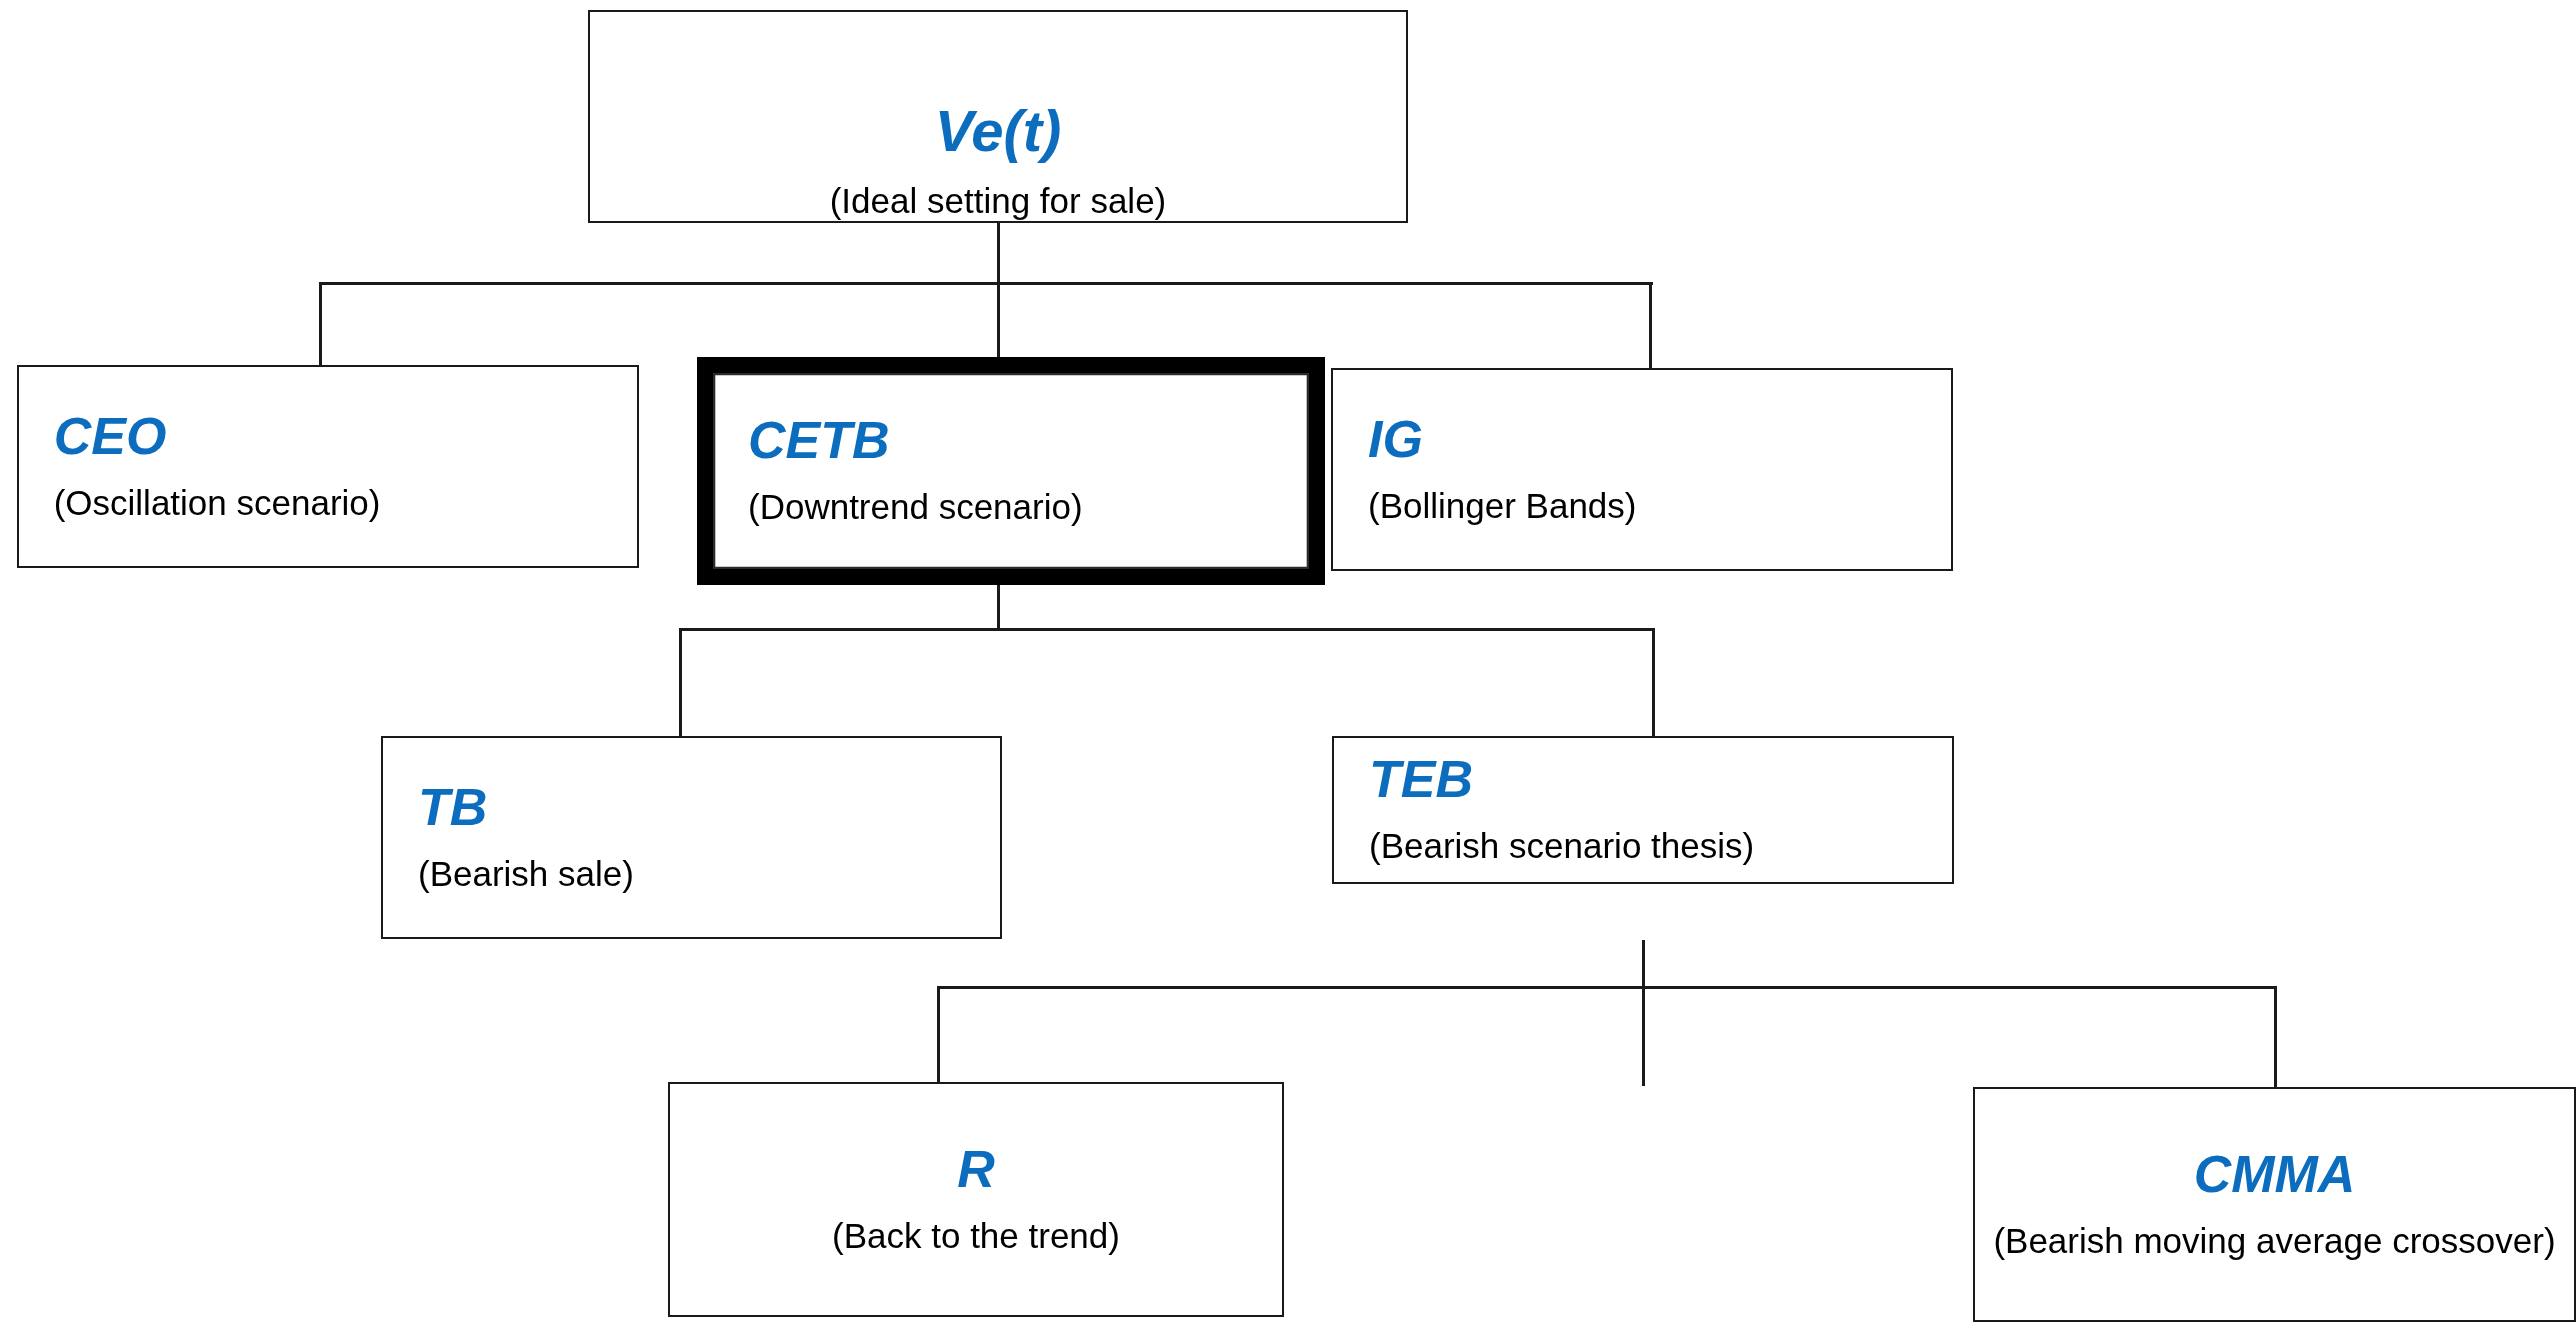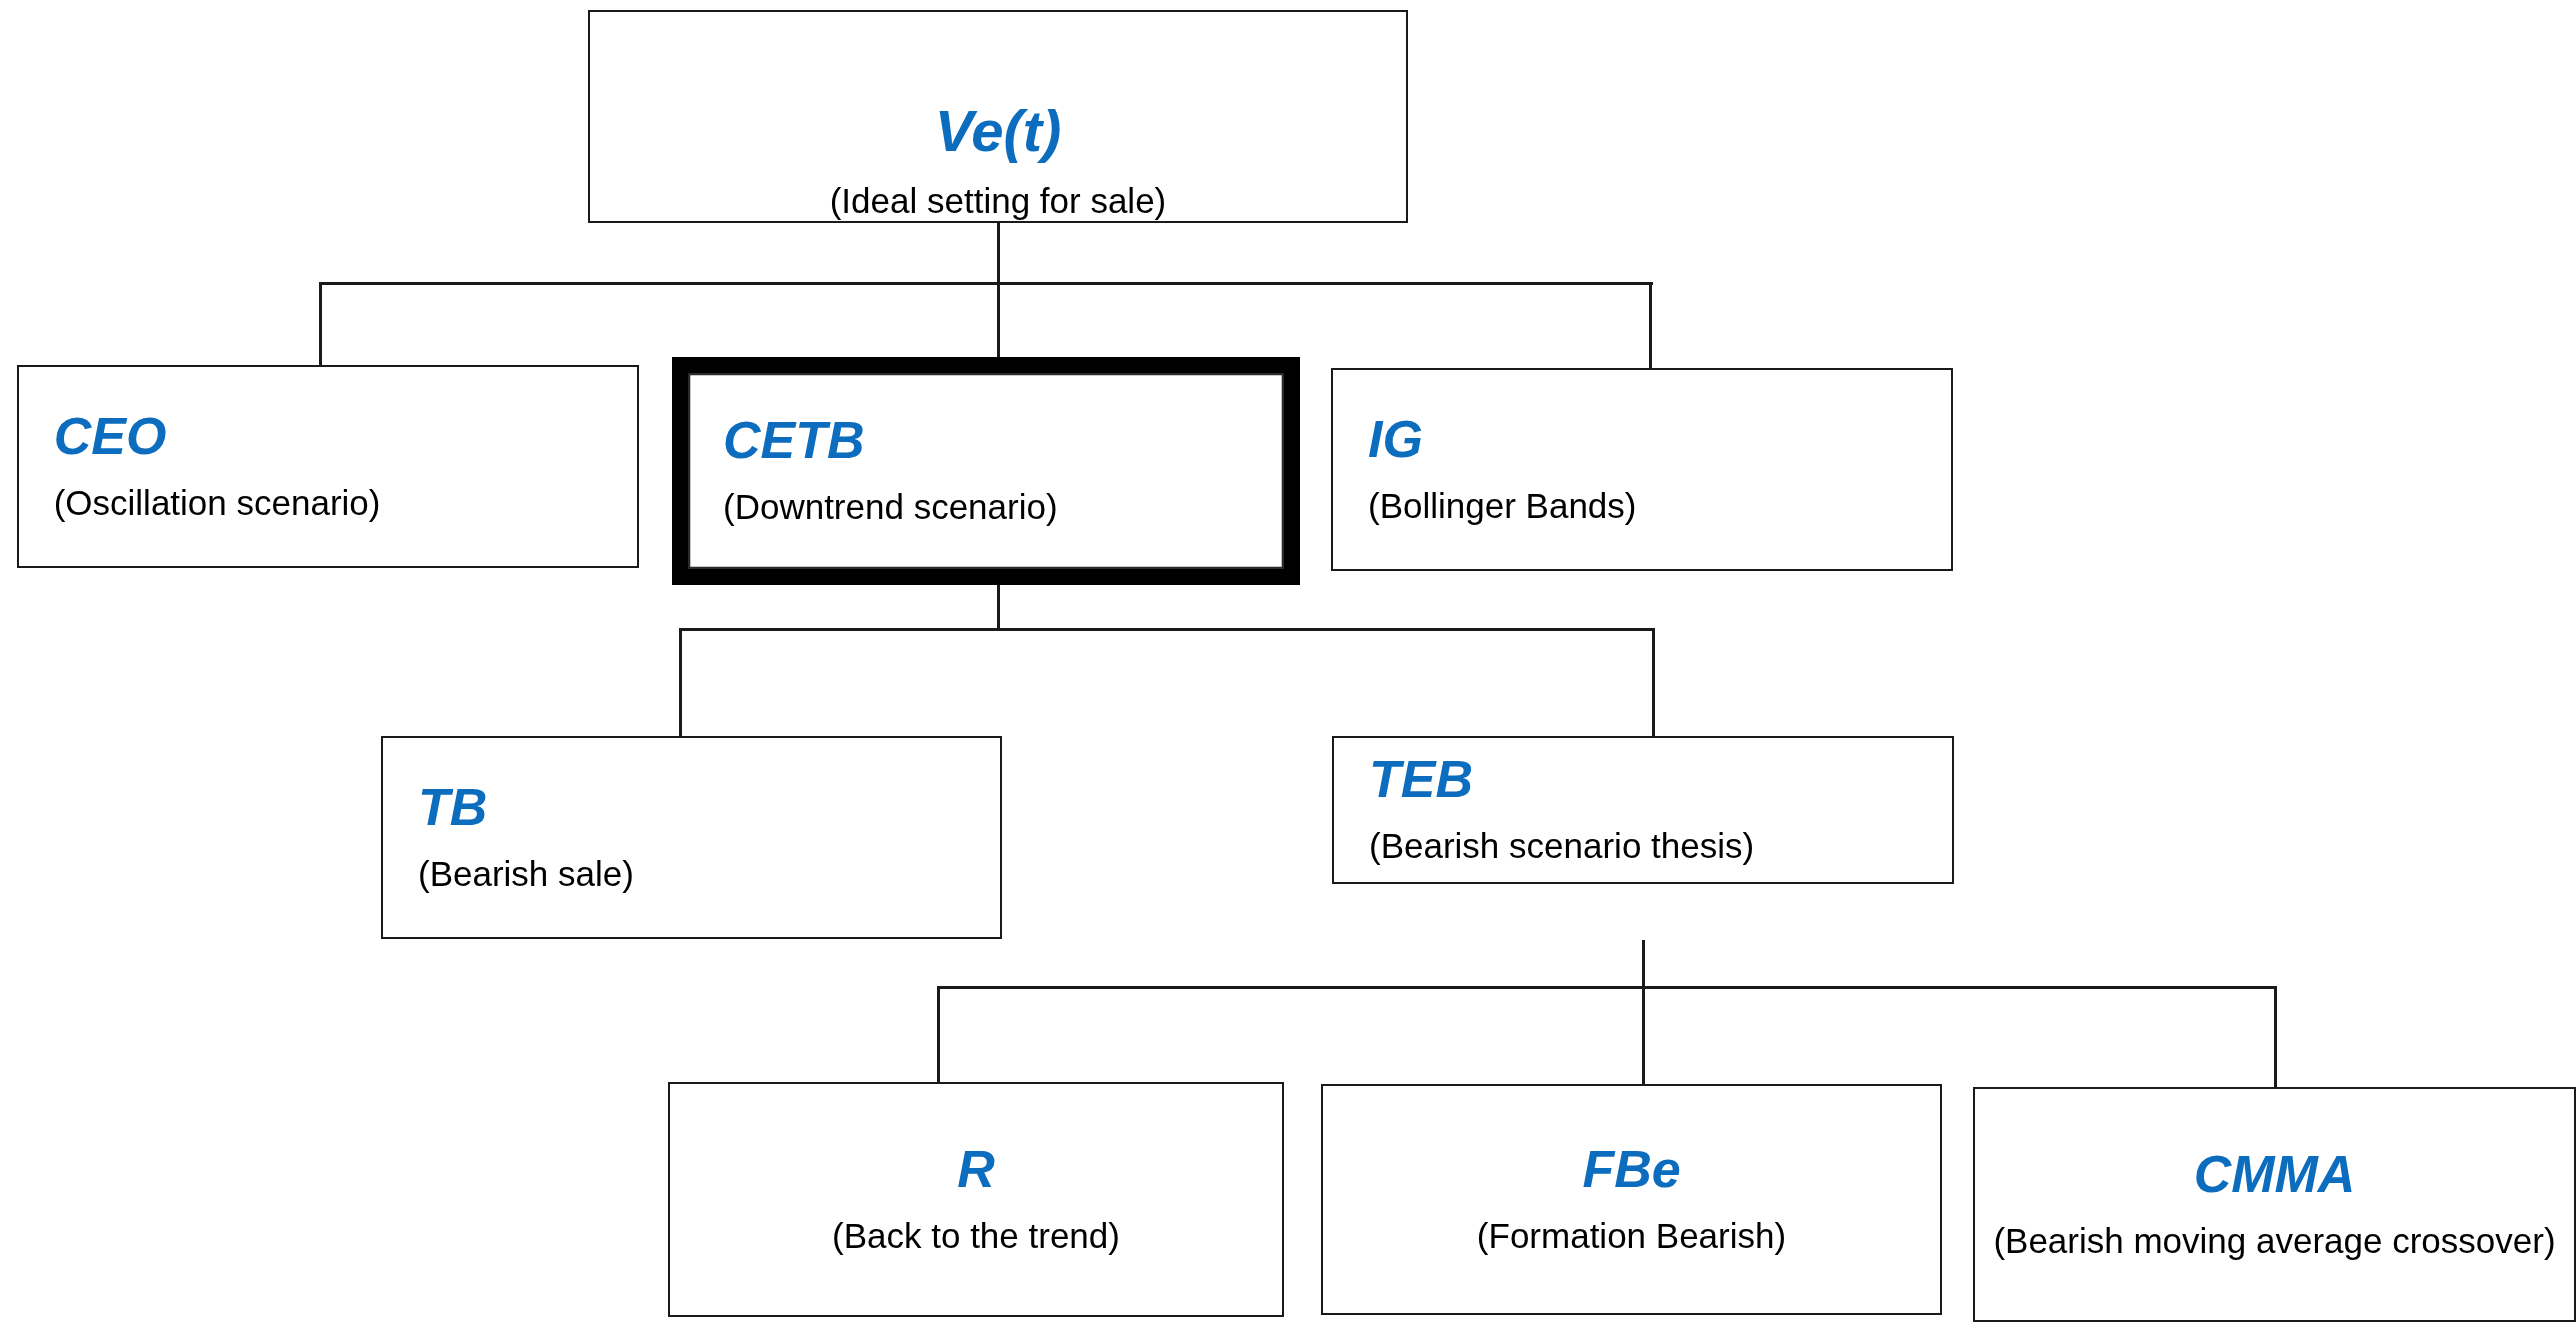--- a/index.html
+++ b/index.html
@@ -24,20 +24,21 @@
     background: #ffffff;
     border: 2.3px solid #1a1a1a;
     display: flex;
     flex-direction: column;
     justify-content: center;
     z-index: 5;
   }
   .node.thick {
     border: 16.7px solid #000000;
     box-shadow: inset 0 0 0 2.3px #2b2b2b;
+    margin-left: 25px;
   }
   .node .code {
     color: #0C6CBE;
     font-weight: bold;
     font-style: italic;
     line-height: 1.0;
     white-space: nowrap;
   }
   .node .desc {
     color: #000000;
@@ -135,24 +136,20 @@
   <div class="node align-left" style="left:1332px; top:736px; width:622px; height:148px;">
     <div class="code">TEB</div>
     <div class="desc">(Bearish scenario thesis)</div>
   </div>
 
   <div class="node align-center" style="left:668px; top:1082px; width:616px; height:235px;">
     <div class="code">R</div>
     <div class="desc">(Back to the trend)</div>
   </div>
 
-  <div class="node align-center" style="left:1321px; top:1084px; width:621px; height:231px;">
-    <div class="code">FBe</div>
-    <div class="desc">(Formation Bearish)</div>
-  </div>
 
   <div class="node align-center" style="left:1973px; top:1087px; width:603px; height:235px;">
     <div class="code">CMMA</div>
     <div class="desc">(Bearish moving average crossover)</div>
   </div>
 
 </div>
 
 
 </body></html>

